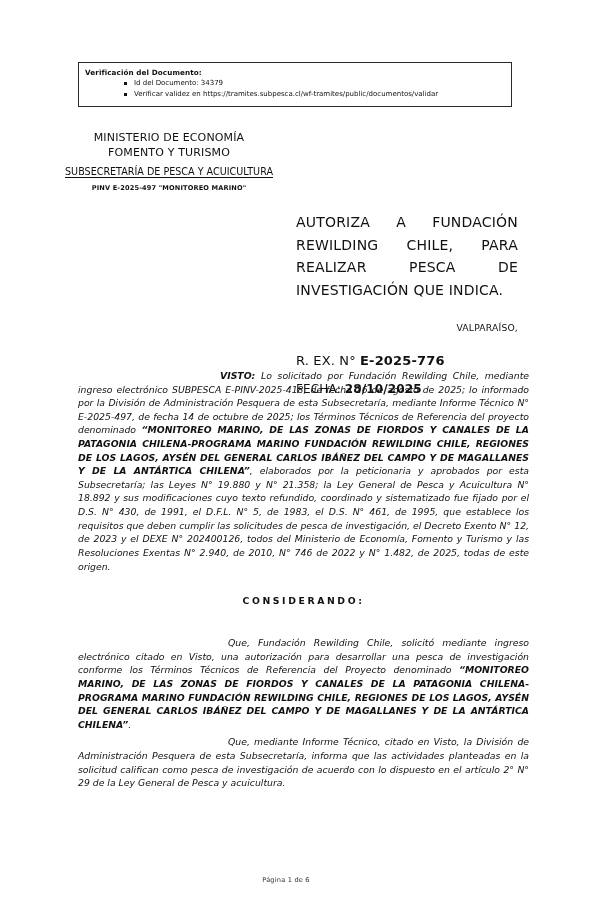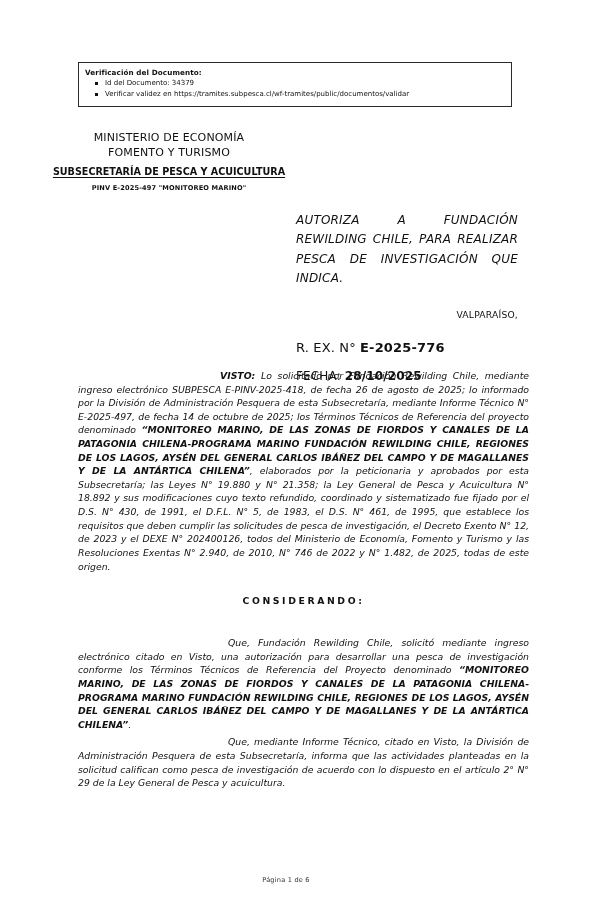--- a/index.html
+++ b/index.html
@@ -45,20 +45,21 @@
     margin: 0;
     padding: 0 0 0 20px;
     list-style: none;
   }
   .verif-list li {
     position: relative;
     font-size: 7px;
     line-height: 1.55;
     color: #111;
     white-space: nowrap;
+    margin-left: 29px;
   }
   .verif-list li::before {
     content: "";
     position: absolute;
     left: -10px;
     top: 4.2px;
     width: 2.6px;
     height: 2.6px;
     background: #111;
     border-radius: 0;
@@ -74,21 +75,21 @@
   }
   .ministry-line {
     font-size: 11px;
     line-height: 1.32;
     letter-spacing: 0.15px;
     color: #111;
   }
   .subsec {
     margin-top: 6px;
     font-size: 9.6px;
-    font-weight: bold;
+    font-weight: normal;
     line-height: 1.34;
     text-decoration: underline;
     text-underline-offset: 1.5px;
     color: #111;
   }
   .pinv {
     margin-top: 6px;
     font-size: 6.6px;
     font-weight: bold;
     line-height: 1.2;
@@ -97,27 +98,26 @@
   }
 
   
   .right-col {
     position: absolute;
     left: 296px;
     top: 211px;
     width: 222px;
   }
   .auth-title {
-    font-size: 12px;
+    font-size: 14px;
     line-height: 1.62;
     text-align: justify;
     text-align-last: left;
     letter-spacing: 0.2px;
     color: #111;
-    font-style: italic;
   }
   .place {
     margin-top: 20px;
     font-size: 9.2px;
     letter-spacing: 0.2px;
     color: #111;
     text-align: right;
   }
   .resnum {
     margin-top: 20px;

